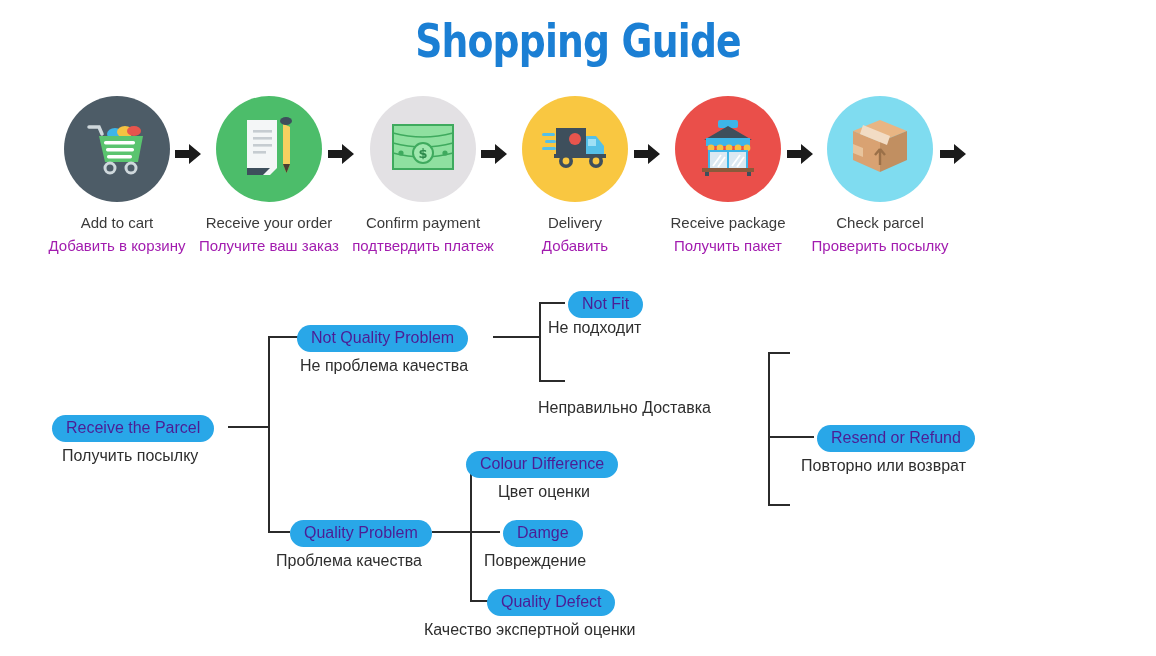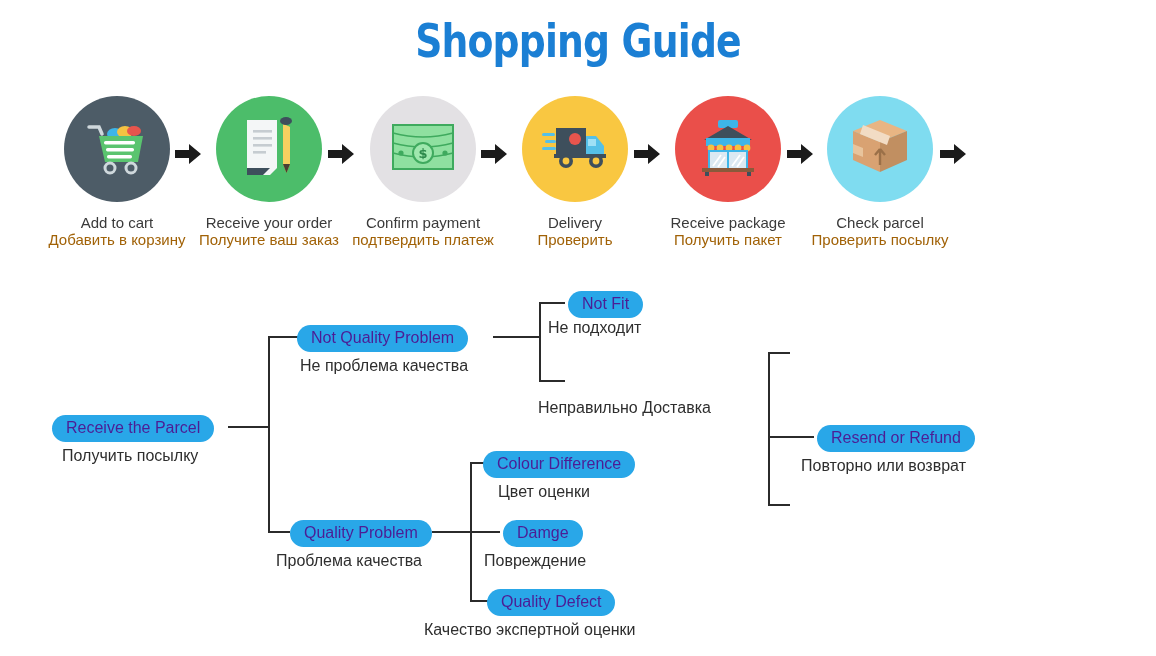--- a/index.html
+++ b/index.html
@@ -29,21 +29,21 @@
     position:absolute;top:0;width:150px;text-align:center;
   }
   .circle{
     width:106px;height:106px;border-radius:50%;
     margin:0 auto;position:relative;
   }
   .step-en{
     font-size:15px;color:#3a3a3a;margin-top:12px;white-space:nowrap;
   }
   .step-ru{
-    font-size:15px;color:#a16207;white-space:nowrap;
+    font-size:15px;color:#a21caf;margin-top:6px;white-space:nowrap;
   }
   .arrow{
     position:absolute;top:48px;width:26px;height:20px;
   }
   .arrow svg{display:block;}
   
   .ico{position:absolute;left:50%;top:50%;transform:translate(-50%,-50%);}
   
   #flow{position:absolute;left:0;top:276px;width:1156px;height:380px;}
   .pill{
@@ -147,21 +147,21 @@
           <rect x="2" y="25" width="14" height="3" rx="1.5" fill="#55c0e8"></rect>
           <rect x="14" y="32" width="52" height="4" fill="#3e4f5c"></rect>
           <circle cx="26" cy="39" r="7" fill="#3e4f5c"></circle>
           <circle cx="26" cy="39" r="3.4" fill="#f9c741"></circle>
           <circle cx="56" cy="39" r="7" fill="#3e4f5c"></circle>
           <circle cx="56" cy="39" r="3.4" fill="#f9c741"></circle>
         </svg>
       </span>
     </div>
     <div class="step-en">Delivery</div>
-    <div class="step-ru">Проверить</div>
+    <div class="step-ru">Добавить</div>
   </div>
 
   <div class="step" style="left:653px;">
     <div class="circle" style="background:#ea4f4a;">
       <span class="ico">
         <svg width="64" height="58" viewBox="0 0 64 58">
           <rect x="22" y="2" width="20" height="8" rx="2" fill="#3db5e8"></rect>
           <path d="M8 22 L32 8 L56 22 Z" fill="#3e4f5c"></path>
           <rect x="10" y="20" width="44" height="8" fill="#3db5e8"></rect>
           <circle cx="15" cy="30" r="3.4" fill="#f4c242"></circle>
@@ -263,21 +263,21 @@
   <div class="sub" style="left:300px;top:81px;text-align:center;">Не проблема качества</div>
 
   <div class="pill" style="left:568px;top:15px;">Not Fit</div>
   <div class="sub" style="left:548px;top:43px;">Не подходит</div>
 
   <div class="sub" style="left:538px;top:123px;">Неправильно Доставка</div>
 
   <div class="pill" style="left:290px;top:244px;">Quality Problem</div>
   <div class="sub" style="left:276px;top:276px;text-align:right;">Проблема качества</div>
 
-  <div class="pill" style="left:483px;top:175px;">Colour Difference</div>
+  <div class="pill" style="left:466px;top:175px;">Colour Difference</div>
   <div class="sub" style="left:498px;top:207px;">Цвет оценки</div>
 
   <div class="pill" style="left:503px;top:244px;">Damge</div>
   <div class="sub" style="left:484px;top:276px;">Повреждение</div>
 
   <div class="pill" style="left:487px;top:313px;">Quality Defect</div>
   <div class="sub" style="left:424px;top:345px;">Качество экспертной оценки</div>
 
   <div class="pill" style="left:817px;top:149px;">Resend or Refund</div>
   <div class="sub" style="left:801px;top:181px;">Повторно или возврат</div>

